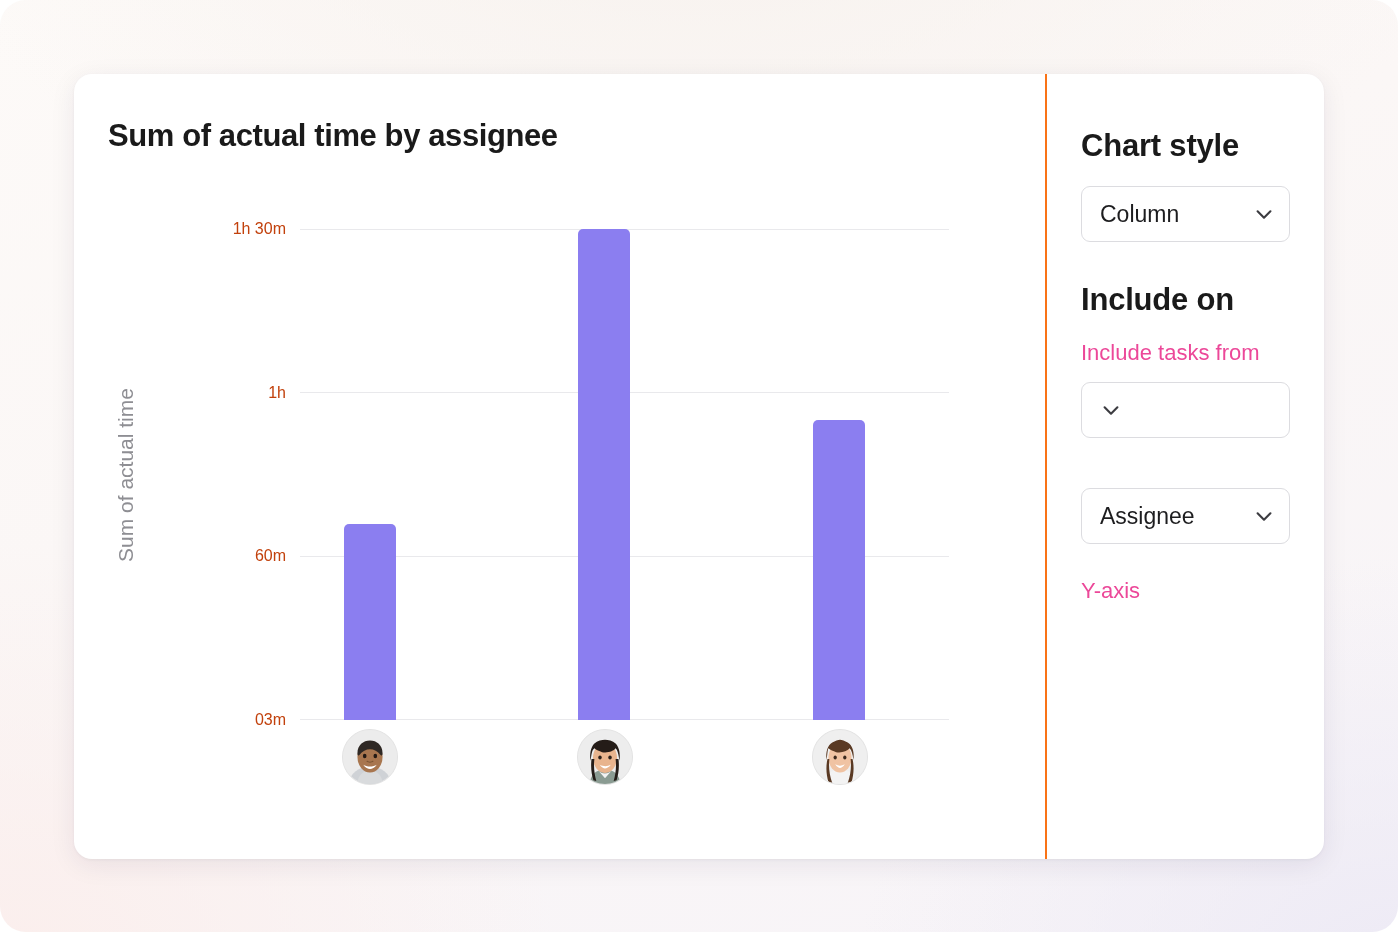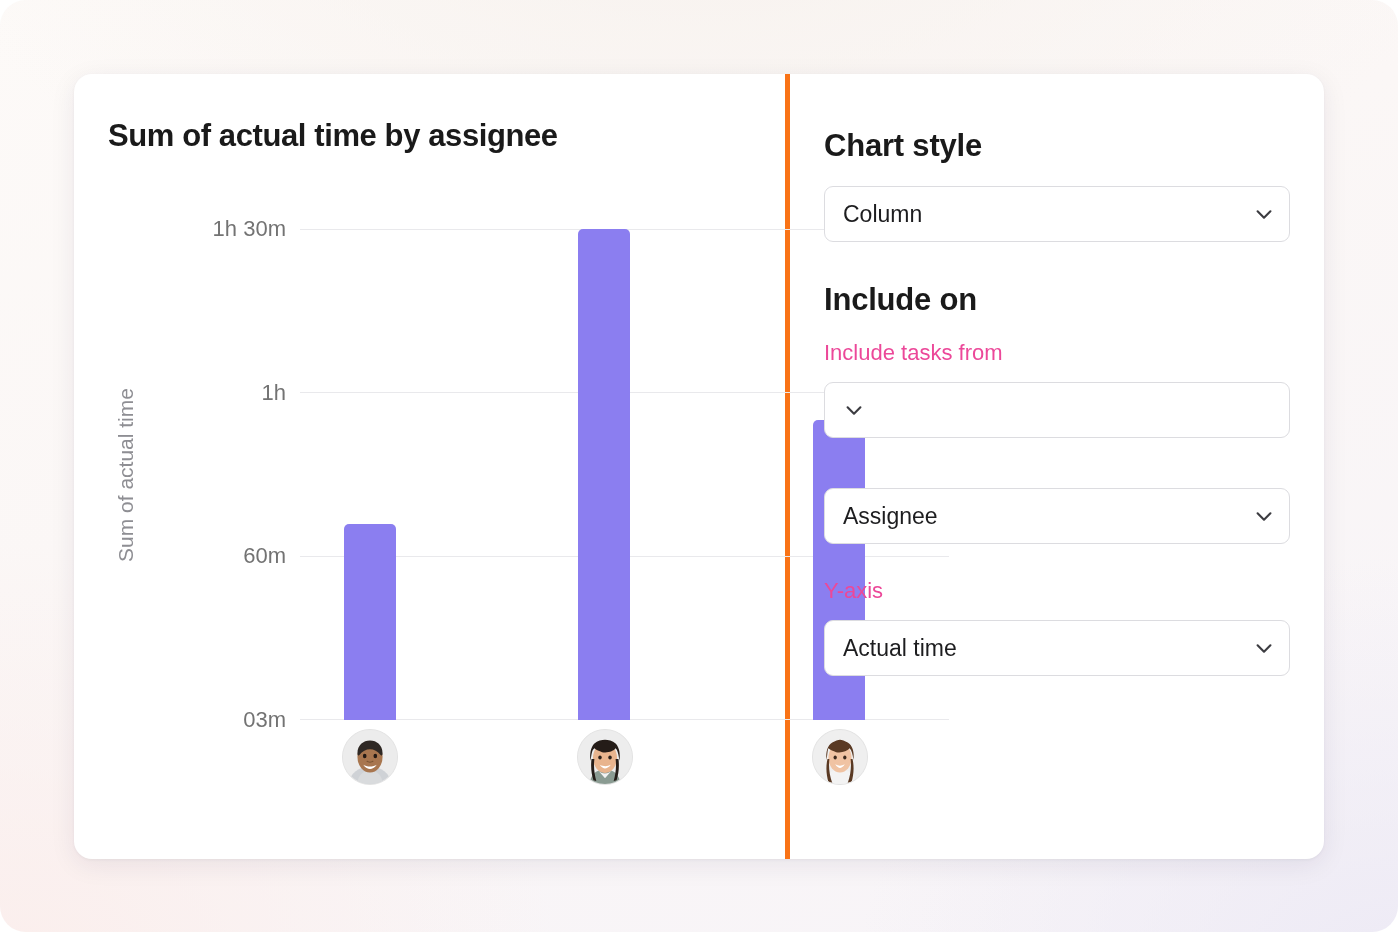--- a/index.html
+++ b/index.html
@@ -38,23 +38,23 @@
     background: #ffffff;
     border-radius: 18px;
     box-shadow: 0 6px 26px rgba(40, 30, 60, 0.08), 0 1px 3px rgba(40,30,60,0.05);
     display: flex;
     overflow: hidden;
   }
 
   
   #chart-pane {
     position: relative;
-    width: 716px;
+    width: 973px;
     height: 100%;
-    border-right: 5px solid #f97316;
+    border-right: 2px solid #f97316;
     flex: none;
   }
 
   #chart-title {
     position: absolute;
     left: 34px;
     top: 44px;
     font-size: 31px;
     font-weight: 700;
     letter-spacing: -0.4px;
@@ -83,22 +83,22 @@
     bottom: 0;
     width: 52px;
     background: #8b7ef0;
     border-radius: 5px 5px 0 0;
   }
 
   .ytick {
     position: absolute;
     right: 0;
     transform: translateY(-50%);
-    font-size: 22px;
-    color: #737373;
+    font-size: 16px;
+    color: #c2410c;
     white-space: nowrap;
   }
   #ytick-wrap {
     position: absolute;
     left: 80px;
     top: 155px;
     width: 132px;
     height: 491px;
   }
 
@@ -329,25 +329,17 @@
               <polyline points="5 9 12 16 19 9"></polyline>
             </svg>
         </span>
       </div>
 
       <div class="sp-34"></div>
 
       <div class="field-label">Y-axis</div>
       <div class="sp-16"></div>
 
-      <div class="select">
-        <span class="value">Actual time</span>
-        <span class="chev">
-          <svg viewBox="0 0 24 24" fill="none" stroke="currentColor" stroke-width="2.3" stroke-linecap="round" stroke-linejoin="round">
-              <polyline points="5 9 12 16 19 9"></polyline>
-            </svg>
-        </span>
-      </div>
 
     </div>
 
   </div>
 </div>
 
 </body></html>

